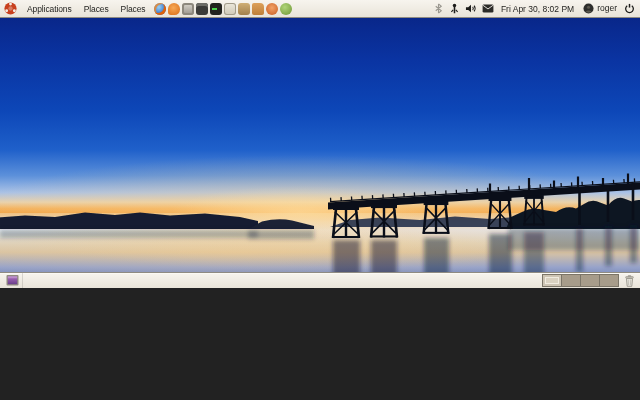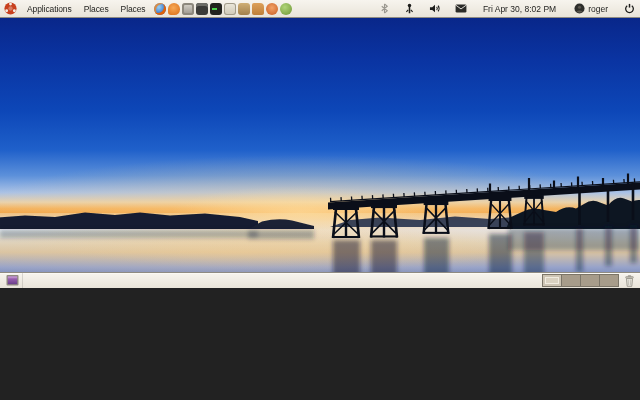--- a/index.html
+++ b/index.html
@@ -29,24 +29,24 @@
   .ic-screenshot{background:linear-gradient(#dcd8cf,#97928a);box-shadow:inset 0 0 0 2px #8d887d;}
   .ic-terminal{background:var(--c);box-shadow:inset 0 3px 0 #6d6d68;}
   .ic-terminal-alt{background:var(--c);}
   .ic-terminal-alt::after{content:"";position:absolute;left:2px;top:5px;width:5px;height:2px;background:#4ad24a;}
   .ic-text-editor{background:linear-gradient(#ece8dc,var(--c));box-shadow:inset 0 0 0 1px #a29c8b;}
   .ic-package{background:linear-gradient(#cfae75,var(--c));}
   .ic-folder{border-radius:2px 4px 2px 2px;background:linear-gradient(#dda05a,var(--c));}
   .ic-software{border-radius:50%;background:radial-gradient(circle at 50% 40%, #f2a268, var(--c));}
   .ic-game{border-radius:50%;background:radial-gradient(circle at 40% 35%, #b0d478, var(--c));}
   
-  .tray{margin-left:auto;display:flex;align-items:center;gap:14px;padding-right:2px;}
+  .tray{margin-left:auto;display:flex;align-items:center;gap:5px;padding-right:2px;}
   .tray .ind{display:flex;align-items:center;}
   .clock{white-space:nowrap;padding:0 2px;}
-  .me-menu{display:flex;align-items:center;gap:3px;padding:0 2px;}
+  .me-menu{display:flex;align-items:flex-start;gap:3px;padding:0 2px;}
   
   .show-desktop{width:20px;height:15px;display:flex;align-items:center;justify-content:center;
                 border-right:1px solid rgba(0,0,0,.12);}
   .bspacer{flex:1;}
   .ws-switcher{display:flex;border:1px solid #7b7568;height:11px;background:#a59a88;}
   .ws-cell{width:18px;height:11px;border-right:1px solid #7b7568;background:#a79c8a;position:relative;}
   .ws-cell:last-child{border-right:none;}
   .ws-cell.active{background:#cdc4b3;}
   .ws-cell.active::after{content:"";position:absolute;inset:2px;background:#d9d1c0;border:1px solid #f0ebdf;}
   .trash-btn{display:flex;align-items:center;margin:0 3px 0 5px;}

